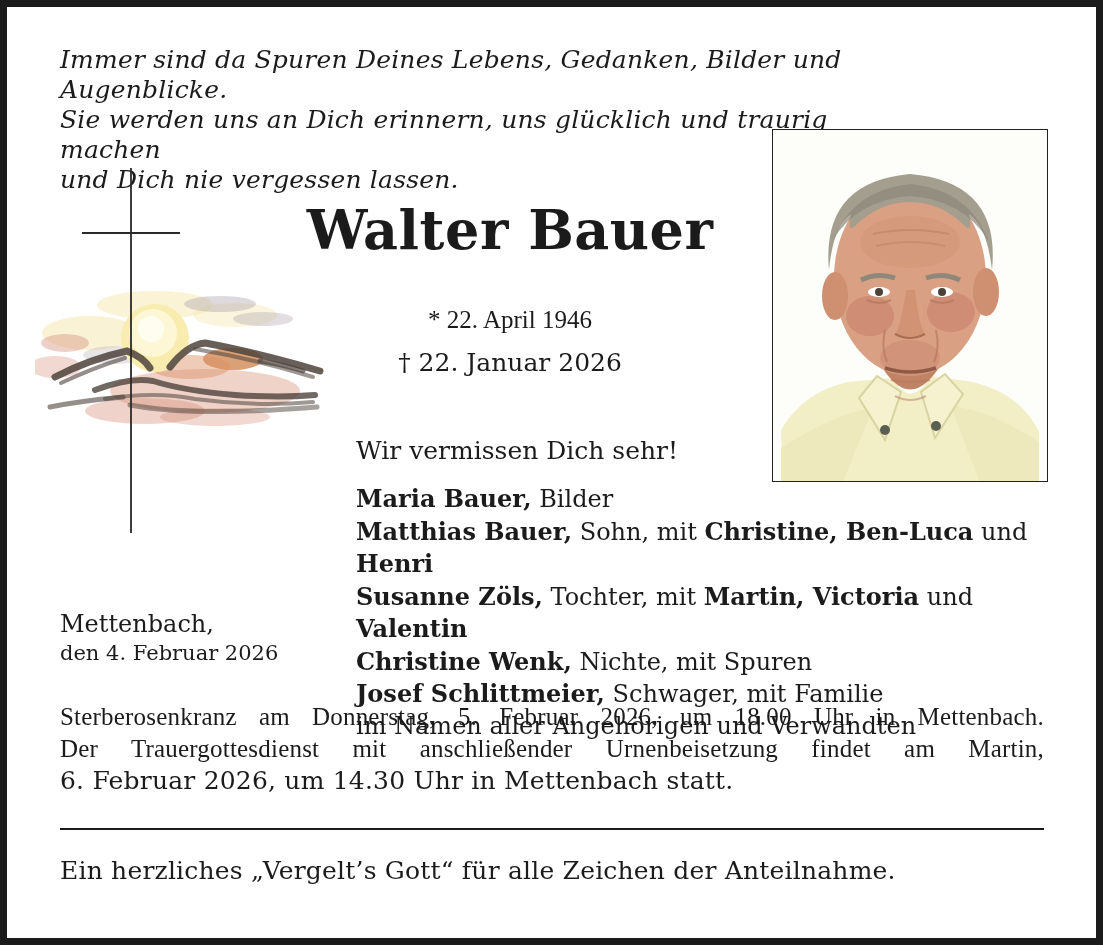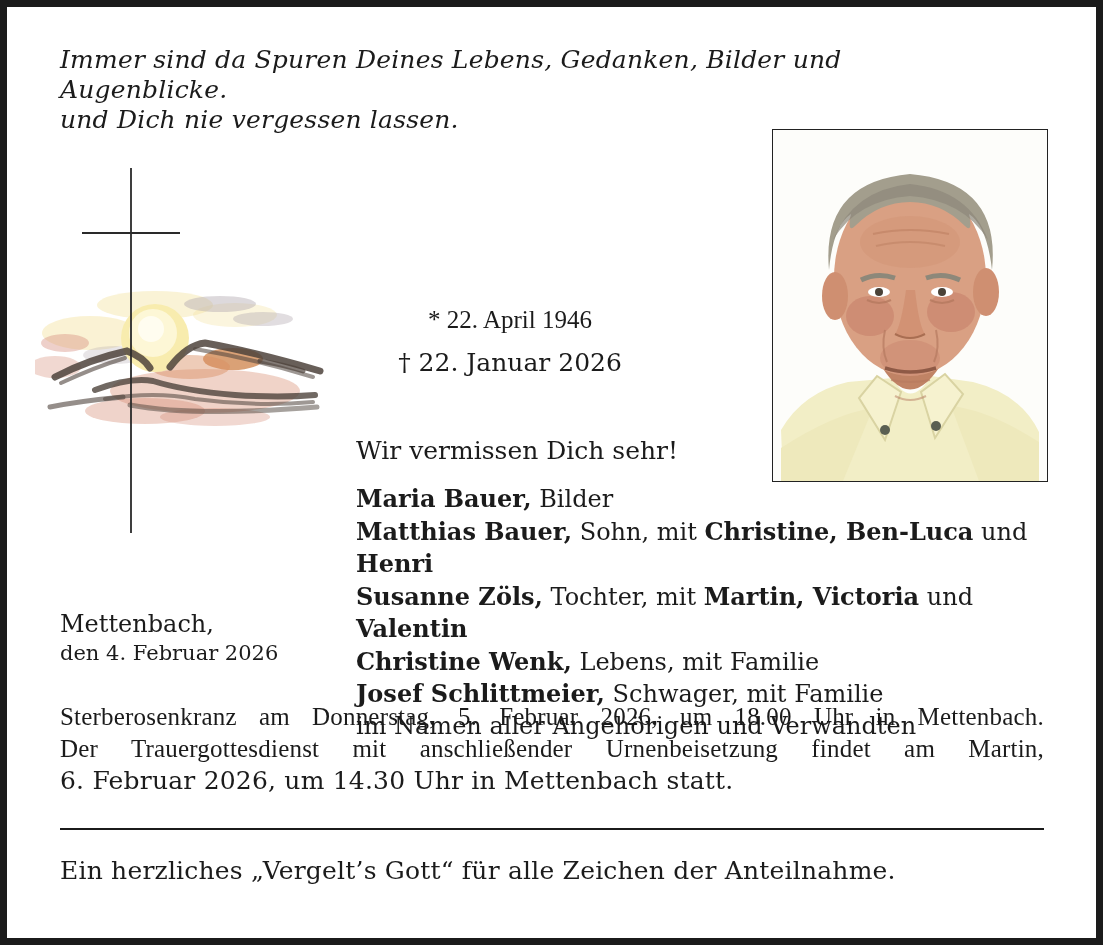--- a/index.html
+++ b/index.html
@@ -52,20 +52,21 @@
   }
   .photo svg{display:block;}
 </style>
 </head>
 <body>
 
 <div class="sheet">
 
   <div class="abs epitaph">
     <div>Immer sind da Spuren Deines Lebens, Gedanken, Bilder und Augenblicke.</div>
+    <div>Sie werden uns an Dich erinnern, uns glücklich und traurig machen</div>
     <div>und Dich nie vergessen lassen.</div>
   </div>
 
   <svg class="abs art" viewBox="0 0 300 385" xmlns="http://www.w3.org/2000/svg">
 
     <g>
       <ellipse cx="55" cy="178" rx="48" ry="17" fill="#f3e3a0" opacity="0.45"></ellipse>
       <ellipse cx="120" cy="150" rx="58" ry="14" fill="#f5e7ad" opacity="0.5"></ellipse>
       <ellipse cx="200" cy="160" rx="42" ry="12" fill="#f3e3a0" opacity="0.35"></ellipse>
       <ellipse cx="30" cy="188" rx="24" ry="9" fill="#d58a7a" opacity="0.4"></ellipse>
@@ -97,20 +98,21 @@
       <path d="M15,252 Q45,246 88,242" stroke-width="5" opacity="0.6"></path>
       <path d="M225,206 Q250,210 268,216" stroke-width="5" opacity="0.7"></path>
     </g>
 
     <g stroke="#2a2a2a" stroke-width="1.8">
       <line x1="96" y1="13" x2="96" y2="378"></line>
       <line x1="47" y1="78" x2="145" y2="78"></line>
     </g>
   </svg>
 
+  <div class="abs name">Walter Bauer</div>
   <div class="abs birth">* 22. April 1946</div>
   <div class="abs death">† 22. Januar 2026</div>
 
   <div class="abs photo">
     <svg viewBox="0 0 274 351" width="274" height="351" xmlns="http://www.w3.org/2000/svg">
       <rect x="0" y="0" width="274" height="351" fill="#fdfdfa"></rect>
 
       <path d="M10,351 L8,300 Q30,262 75,252 L120,248 Q137,280 158,246 L200,252 Q248,264 266,302 L266,351 Z" fill="#f2eec6"></path>
       <path d="M8,318 Q60,284 100,278 L70,351 L8,351 Z" fill="#eee9bc"></path>
       <path d="M266,312 Q216,280 178,276 L206,351 L266,351 Z" fill="#eee9bc"></path>
@@ -160,21 +162,21 @@
       <path d="M122,266 Q137,274 153,266" stroke="#b5795f" stroke-width="2" fill="none" opacity="0.5"></path>
     </svg>
   </div>
 
   <div class="abs greeting">Wir vermissen Dich sehr!</div>
 
   <div class="abs family">
     <div><span class="b">Maria Bauer,</span><span> Bilder</span></div>
     <div><span class="b">Matthias Bauer,</span><span> Sohn, mit </span><span class="b">Christine, Ben-Luca</span><span> und </span><span class="b">Henri</span></div>
     <div><span class="b">Susanne Zöls,</span><span> Tochter, mit </span><span class="b">Martin, Victoria</span><span> und </span><span class="b">Valentin</span></div>
-    <div><span class="b">Christine Wenk,</span><span> Lebens, mit Familie</span></div>
+    <div><span class="b">Christine Wenk,</span><span> Nichte, mit Spuren</span></div>
     <div><span class="b">Josef Schlittmeier,</span><span> Schwager, mit Familie</span></div>
     <div><span>im Namen aller Angehörigen und Verwandten</span></div>
   </div>
 
   <div class="abs place">Mettenbach,</div>
   <div class="abs pdate">den 4. Februar 2026</div>
 
   <div class="abs service">
     <div class="just">Sterberosenkranz am Donnerstag, 5. Februar 2026, um 18.00 Uhr in Mettenbach.</div>
     <div class="just">Der Trauergottesdienst mit anschließender Urnenbeisetzung findet am Martin,</div>

